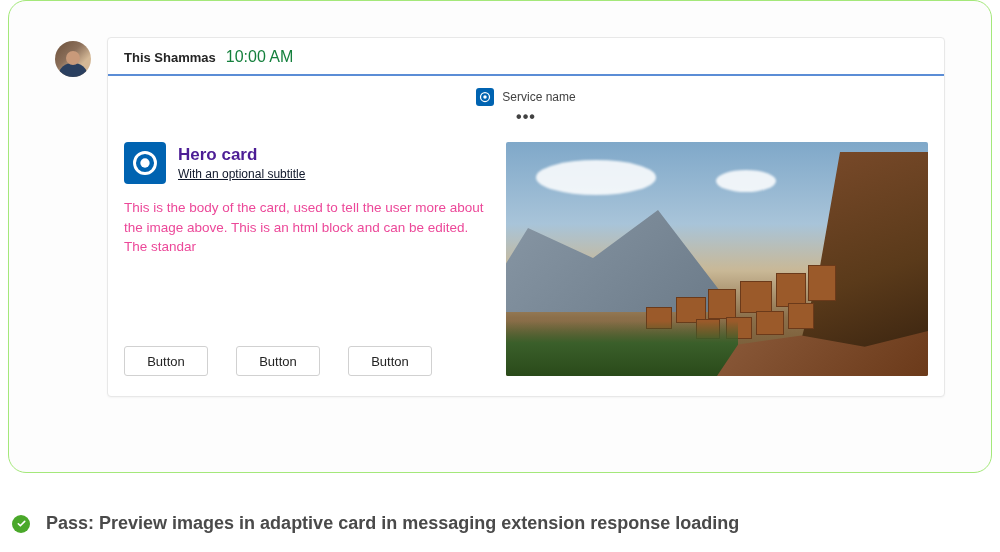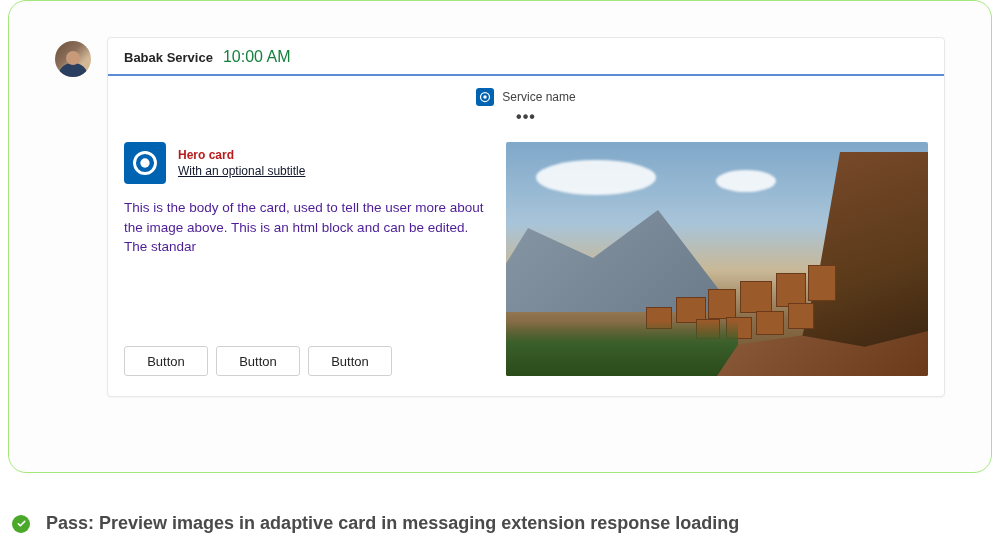--- a/index.html
+++ b/index.html
@@ -137,39 +137,39 @@
       height: 42px;
       border-radius: 4px;
       background: #0063b1;
       display: flex;
       align-items: center;
       justify-content: center;
       flex-shrink: 0;
     }
     .hero-icon svg { width: 28px; height: 28px; }
     .hero-title {
-      font-size: 12px;
+      font-size: 17px;
       font-weight: 700;
-      color: #b91c1c;
+      color: #4c1d95;
       line-height: 1.2;
     }
     .hero-subtitle {
       font-size: 12px;
       color: #0f172a;
       margin-top: 1px;
       text-decoration: underline;
     }
     .card-body-text {
       font-size: 13.5px;
-      color: #4c1d95;
+      color: #ec4899;
       line-height: 1.45;
     }
     .button-row {
       display: flex;
-      gap: 8px;
+      gap: 28px;
       margin-top: auto;
       padding-top: 70px;
     }
     .card-button {
       flex: 0 0 auto;
       min-width: 84px;
       height: 30px;
       border: 1px solid #d1d1d1;
       border-radius: 3px;
       background: #ffffff;
@@ -266,21 +266,21 @@
     }
   </style>
 </head>
 <body>
 
 <div class="frame">
   <div class="message-row">
     <div class="avatar"></div>
     <div class="message-body">
       <div class="message-header">
-        <span class="sender-name">Babak Service</span>
+        <span class="sender-name">This Shammas</span>
         <span class="timestamp">10:00 AM</span>
       </div>
       <div class="header-divider"></div>
       <div class="card-container">
         <div class="service-row">
           <div class="service-left">
             <span class="service-badge">
               <svg viewBox="0 0 24 24">
                   <circle cx="12" cy="12" r="9" fill="none" stroke="#fff" stroke-width="2.5"></circle>
                   <circle cx="12" cy="12" r="3.5" fill="#fff"></circle>

